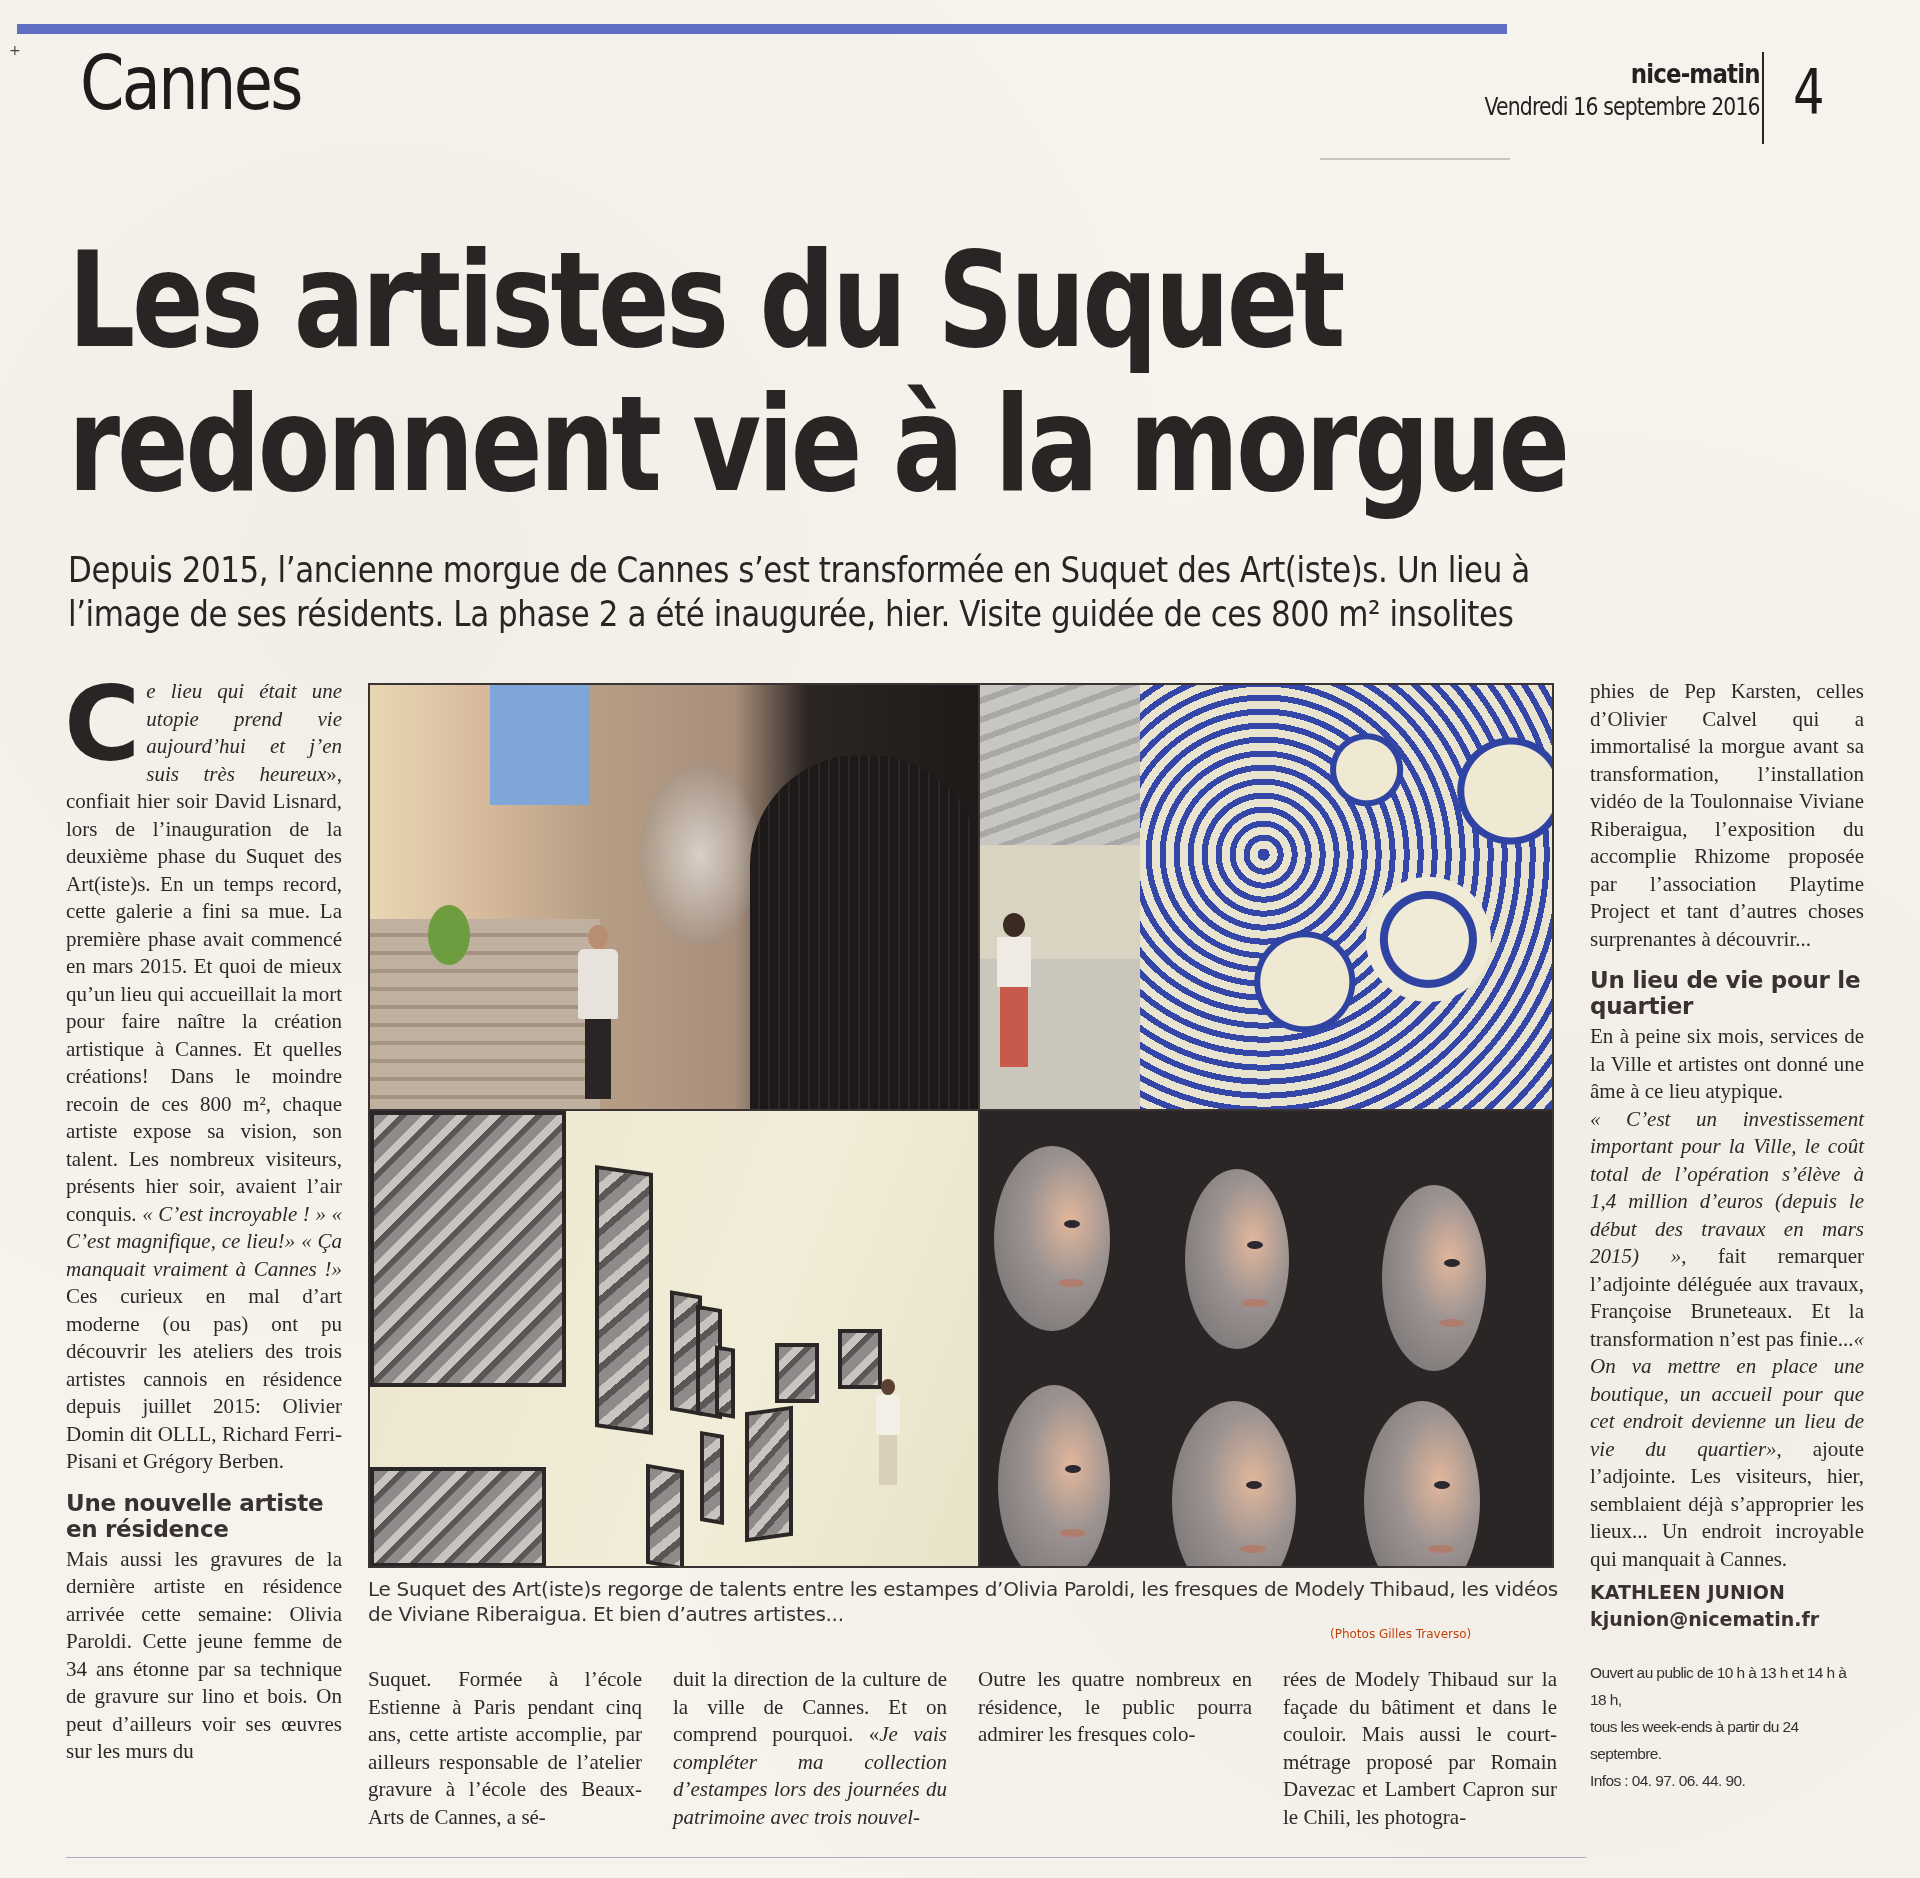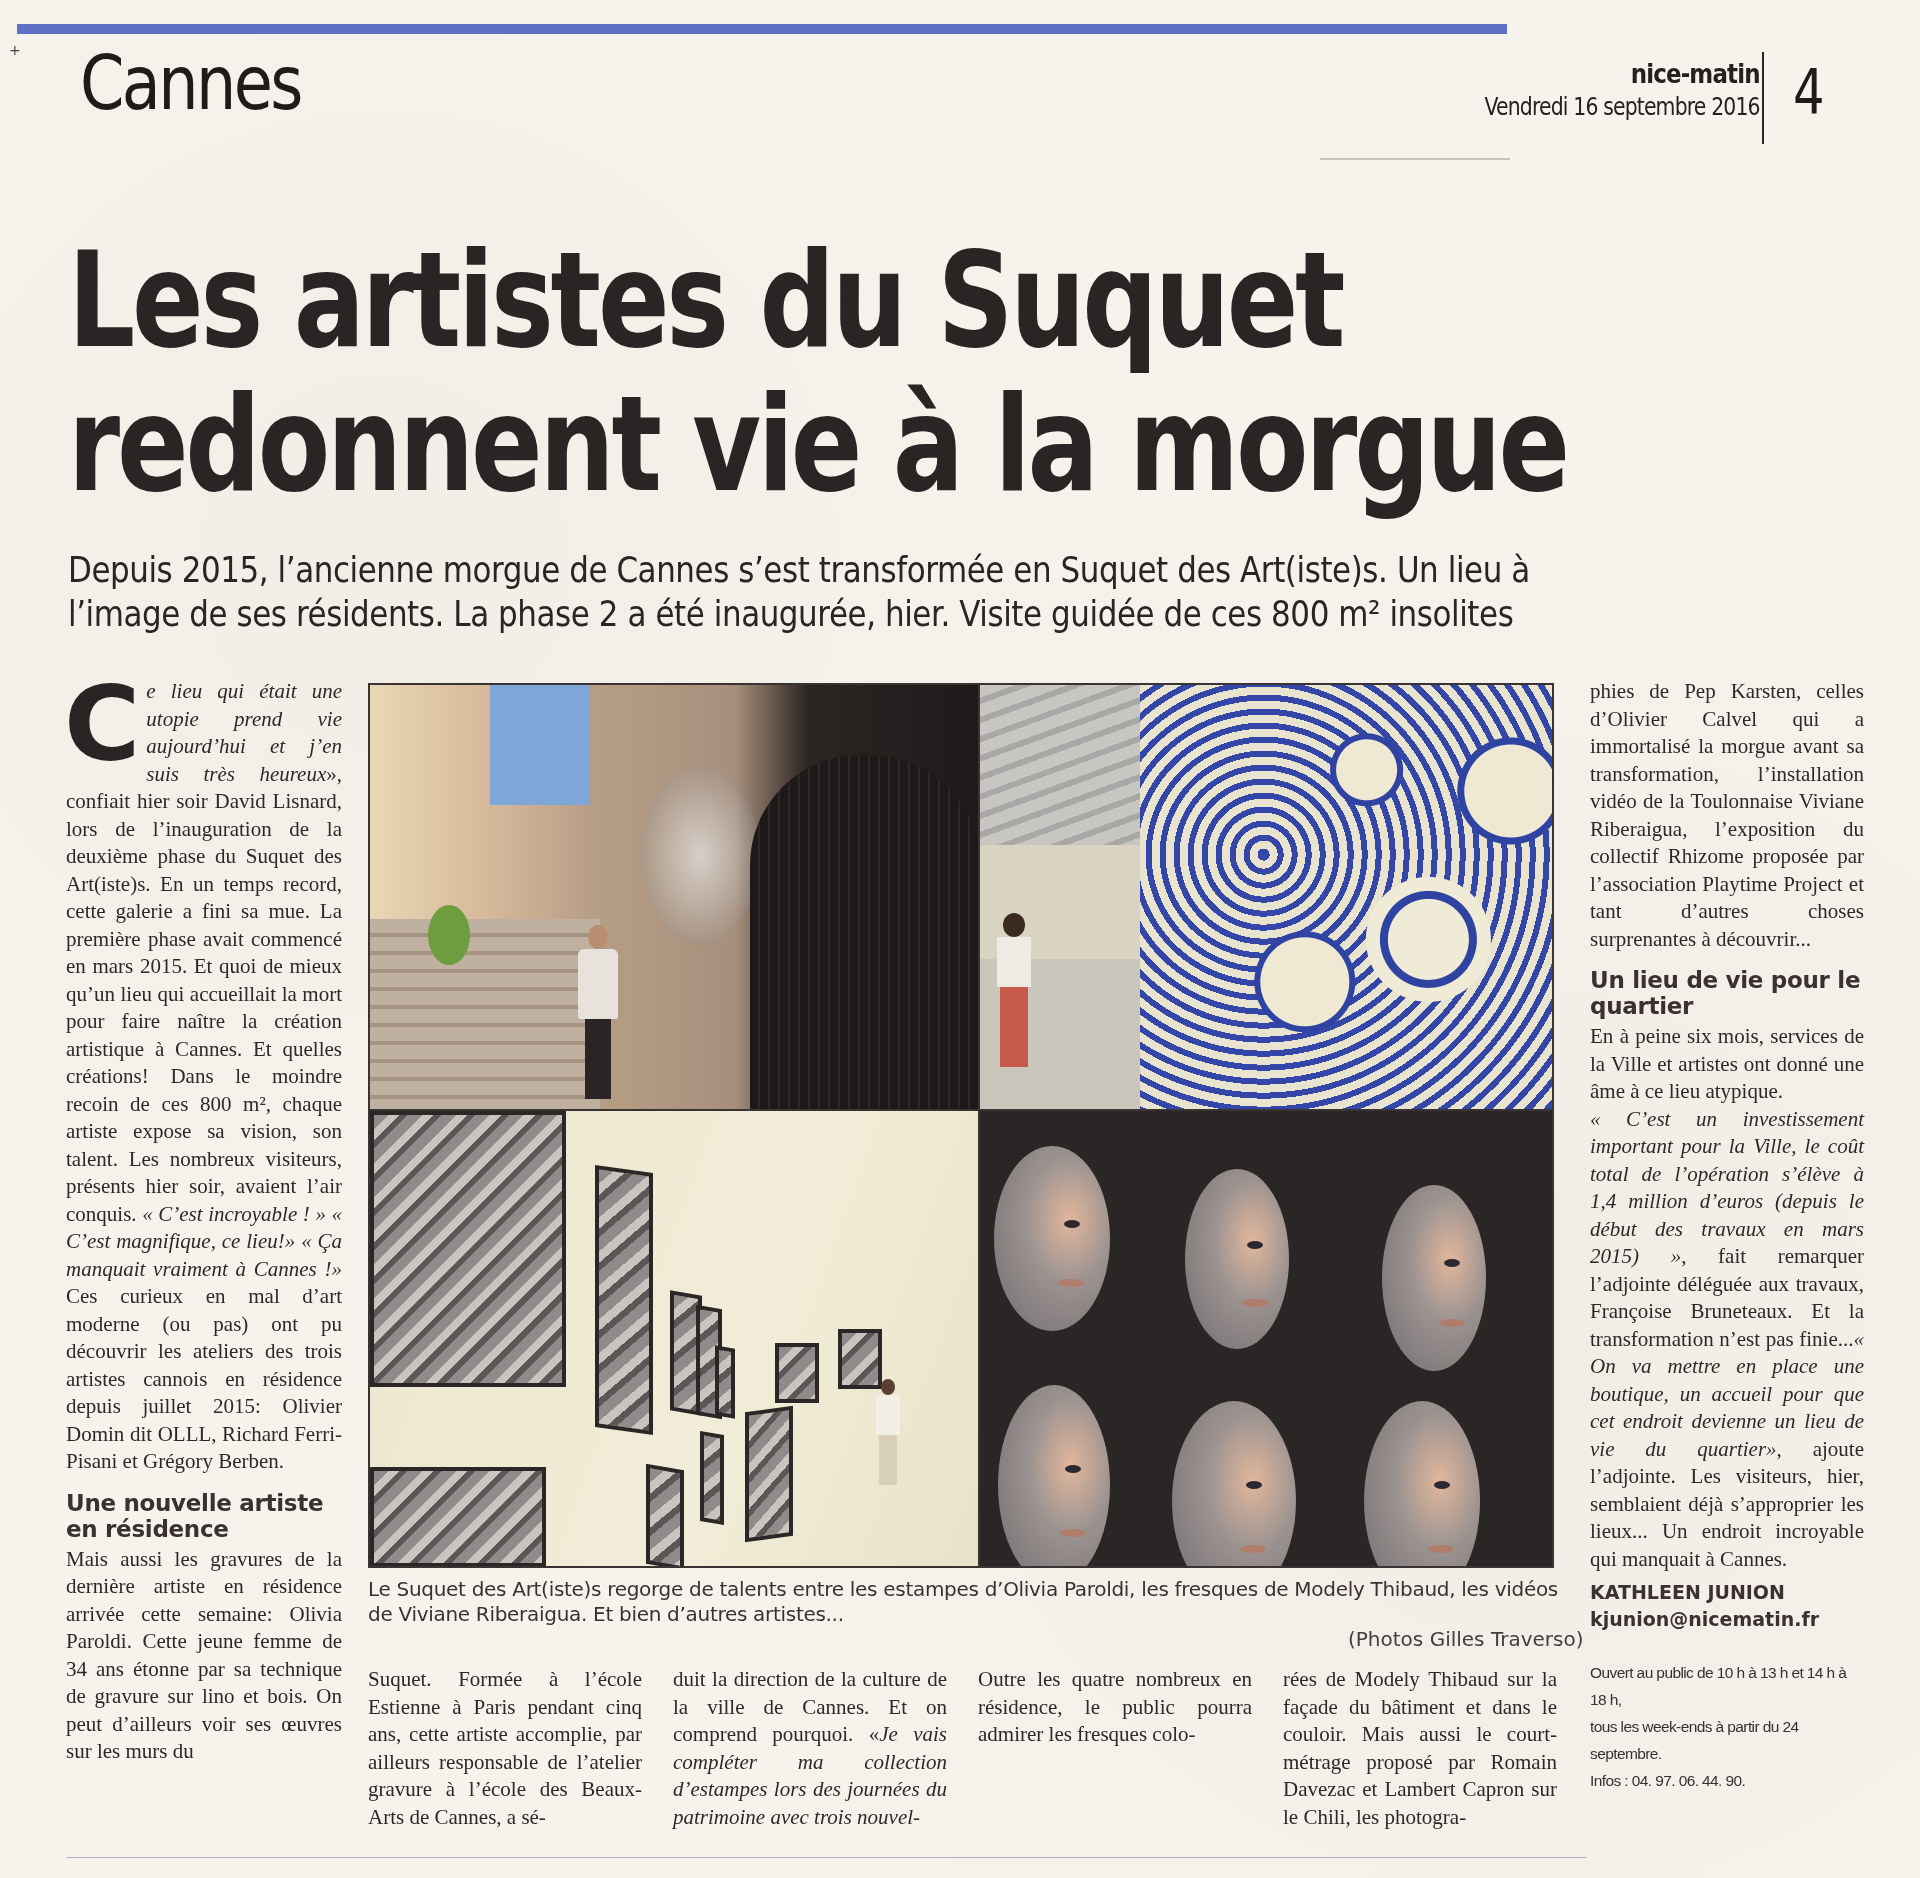--- a/index.html
+++ b/index.html
@@ -62,21 +62,21 @@
   .ph3 .person .head{width:14px;height:16px;border-radius:50%;background:#5a4030;margin:0 auto;}
   .ph3 .person .shirt{width:24px;height:40px;background:#f2efe6;margin:0 auto;}
   .ph3 .person .legs{width:18px;height:50px;background:#d8cfb8;margin:0 auto;}
 
   .ph4{left:610px;top:426px;width:572px;height:455px;background:#2a2626;}
   .ph4 .face{position:absolute;border-radius:50%;background:radial-gradient(ellipse at 65% 40%,#e2b79c 0%,#9c9391 40%,#6f6b6d 100%);}
   .ph4 .face::before{content:"";position:absolute;left:60%;top:40%;width:16px;height:8px;border-radius:50%;background:#2c2830;}
   .ph4 .face::after{content:"";position:absolute;left:55%;top:72%;width:26px;height:8px;border-radius:50%;background:#b07c6c;}
 
   .caption{position:absolute;left:368px;top:1577px;width:1190px;font-family:"DejaVu Sans",sans-serif;font-weight:400;font-size:20px;line-height:25px;color:#3a3232;letter-spacing:-.3px;}
-  .credit{position:absolute;left:1330px;top:1627px;font-family:"DejaVu Sans",sans-serif;font-size:20px;color:#404040;margin-left:18px;}
+  .credit{position:absolute;left:1330px;top:1627px;font-family:"DejaVu Sans",sans-serif;font-size:12px;color:#c2410c;}
   .bottomline{position:absolute;left:66px;top:1857px;width:1520px;height:1px;background:#6a6aa0;opacity:.5;}
 </style>
 </head>
 <body>
 
 <div class="paper"></div>
 <div class="topbar"></div>
 <div class="crop-mark">+</div>
 
 <div class="section">Cannes</div>
@@ -113,21 +113,21 @@
   <p><span>duit la direction de la culture de la ville de Cannes. Et on comprend pourquoi. «</span><i>Je vais compléter ma collection d’estampes lors des journées du patrimoine avec trois nouvel-</i></p>
 </div>
 <div class="col" style="left:978px;top:1666px;width:274px;">
   <p>Outre les quatre nombreux en résidence, le public pourra admirer les fresques colo-</p>
 </div>
 <div class="col" style="left:1283px;top:1666px;width:274px;">
   <p>rées de Modely Thibaud sur la façade du bâtiment et dans le couloir. Mais aussi le court-métrage proposé par Romain Davezac et Lambert Capron sur le Chili, les photogra-</p>
 </div>
 
 <div class="col" style="left:1590px;top:678px;width:274px;">
-  <p>phies de Pep Karsten, celles d’Olivier Calvel qui a immortalisé la morgue avant sa transformation, l’installation vidéo de la Toulonnaise Viviane Riberaigua, l’exposition du collectif Rhizome proposée par l’association Playtime Project et tant d’autres choses surprenantes à découvrir...</p>
+  <p>phies de Pep Karsten, celles d’Olivier Calvel qui a immortalisé la morgue avant sa transformation, l’installation vidéo de la Toulonnaise Viviane Riberaigua, l’exposition du accomplie Rhizome proposée par l’association Playtime Project et tant d’autres choses surprenantes à découvrir...</p>
   <div class="subhead">Un lieu de vie pour le quartier</div>
   <p>En à peine six mois, services de la Ville et artistes ont donné une âme à ce lieu atypique.</p>
   <p><i>« C’est un investissement important pour la Ville, le coût total de l’opération s’élève à 1,4 million d’euros (depuis le début des travaux en mars 2015) »</i><span>, fait remarquer l’adjointe déléguée aux travaux, Françoise Bruneteaux. Et la transformation n’est pas finie...</span><i>« On va mettre en place une boutique, un accueil pour que cet endroit devienne un lieu de vie du quartier»</i><span>, ajoute l’adjointe. Les visiteurs, hier, semblaient déjà s’approprier les lieux... Un endroit incroyable qui manquait à Cannes.</span></p>
   <div class="byline">
     <div>KATHLEEN JUNION</div>
     <div>kjunion@nicematin.fr</div>
   </div>
   <div class="infobox">
     <div>Ouvert au public de 10 h à 13 h et 14 h à 18 h,</div>
     <div>tous les week-ends à partir du 24 septembre.</div>

